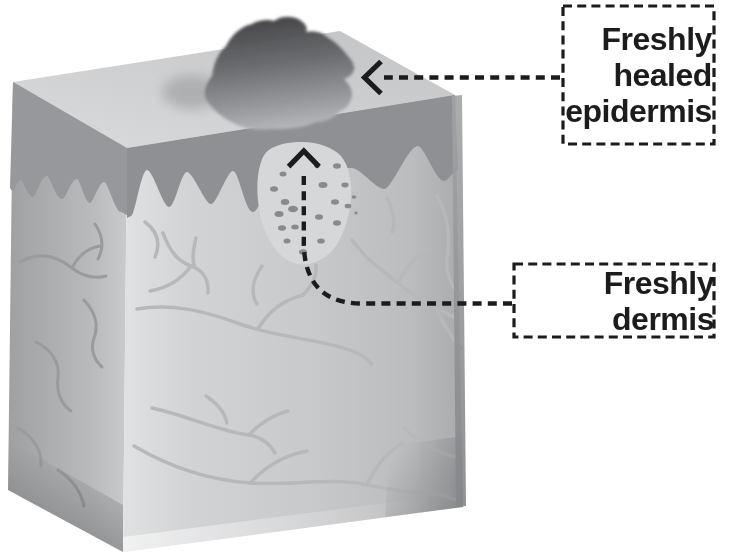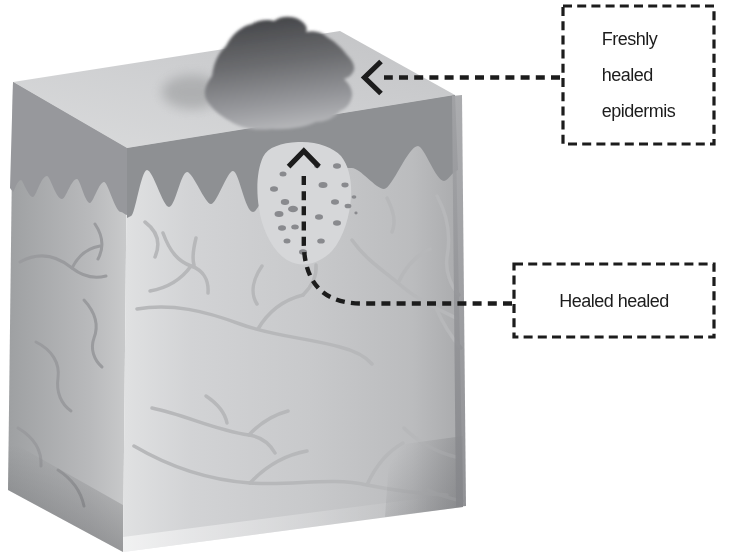--- a/index.html
+++ b/index.html
@@ -4,23 +4,23 @@
 <style>
   html,body{margin:0;padding:0;background:#fff;}
   .stage{
     position:relative;width:730px;height:559px;overflow:hidden;
     background:var(--background,#ffffff);
     font-family:"Liberation Sans", sans-serif;
   }
   .stage svg{position:absolute;left:0;top:0;}
   .label{
     position:absolute;display:flex;align-items:center;justify-content:center;
-    text-align:left;font-weight:normal;color:var(--ink,#1c1c1c);
+    text-align:right;font-weight:bold;color:var(--ink,#1c1c1c);
     white-space:pre-line;pointer-events:none;
-    font-size:18px;line-height:36px;letter-spacing:-0.5px;
+    font-size:32px;line-height:36px;letter-spacing:-0.5px;
   }
   .label-epidermis{left:563px;top:6px;width:151px;height:138px;}
   .label-dermis{left:514px;top:264px;width:200px;height:73px;}
   .dashbox{fill:var(--label-fill,#fff);stroke:var(--ink,#1c1c1c);stroke-width:3.2;stroke-dasharray:9 5.2;}
   .arrow-dash{fill:none;stroke:var(--ink,#1c1c1c);stroke-width:4.4;stroke-dasharray:9 6.2;}
   .arrow-head{fill:none;stroke:var(--ink,#1c1c1c);stroke-width:5.2;stroke-linejoin:miter;}
   .band-f{fill:var(--epidermis-band,#8e9093);}
   .band-l{fill:#97989c;}
   .dome{fill:var(--healed-tissue,#d6d7d9);}
   .dot{fill:var(--cell-dot,#898a8e);}
@@ -181,15 +181,15 @@
     <rect class="dashbox" x="563" y="6" width="151" height="138"></rect>
     <rect class="dashbox" x="514" y="264" width="200" height="73"></rect>
   </svg>
 
   <div class="label label-epidermis">
     <span>Freshly
 healed
 epidermis</span>
   </div>
   <div class="label label-dermis">
-    <span>Healed healed</span>
+    <span>Freshly dermis</span>
   </div>
 </div>
 
 </body></html>

